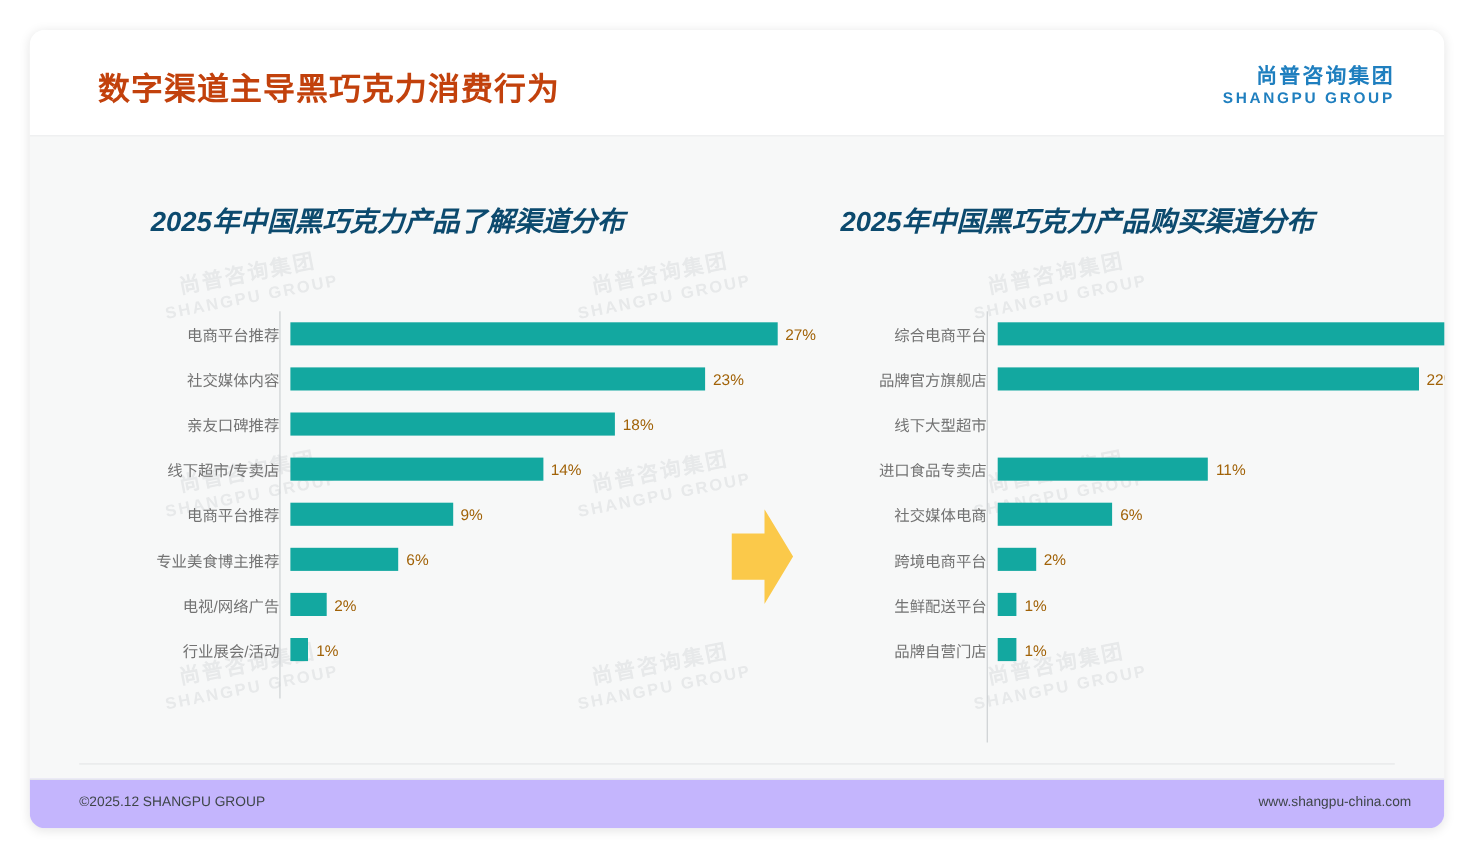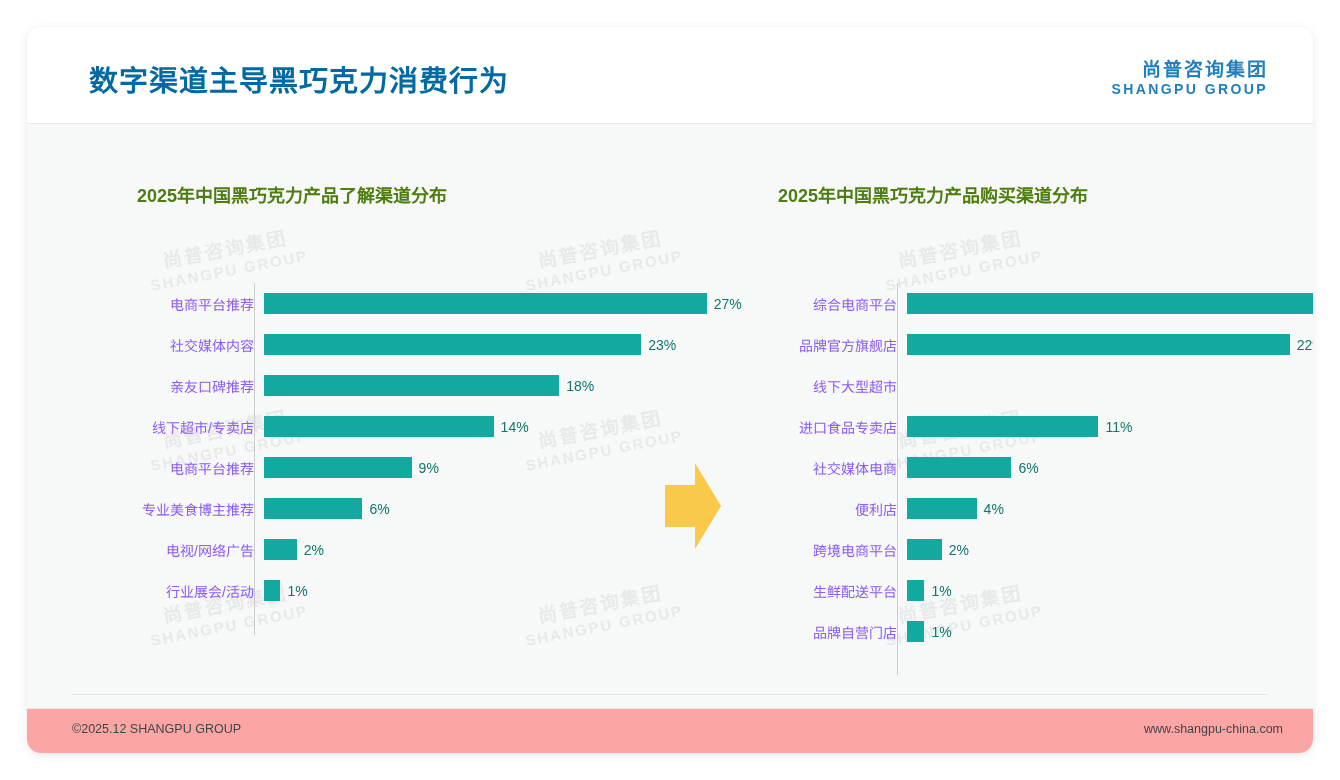--- a/index.html
+++ b/index.html
@@ -33,21 +33,21 @@
     height: 96px;
     background: #ffffff;
     border-bottom: 1px solid #e8eaeb;
   }
   .header-title {
     position: absolute;
     left: 62px;
     top: 30px;
     font-size: 29px;
     font-weight: bold;
-    color: #0369a1;
+    color: #c2410c;
     letter-spacing: 1px;
   }
   .brand {
     position: absolute;
     right: 45px;
     top: 32px;
     text-align: right;
     line-height: 1.15;
   }
   .brand-cn {
@@ -75,62 +75,63 @@
     position: absolute;
     top: 0;
     height: 100%;
   }
   .panel-left  { left: 62px;  width: 600px; }
   .panel-right { left: 700px; width: 560px; }
 
   .panel-title {
     position: absolute;
     top: 58px;
-    font-size: 18px;
-    font-weight: bold;
-    color: #4d7c0f;
+    font-size: 25px;
+    font-weight: bold;
+    color: #0c4a6e;
     white-space: nowrap;
+    font-style: italic;
   }
   .panel-left  .panel-title { left: 48px; }
-  .panel-right .panel-title { left: 51px; }
+  .panel-right .panel-title { left: 37px; }
 
   .chart {
     position: absolute;
     top: 160px;
     left: 0;
     right: 0;
   }
   .row {
     display: flex;
     align-items: center;
     height: 41px;
   }
   .row-label {
     font-size: 14px;
-    color: #8b5cf6;
+    color: #737373;
     text-align: right;
     padding-right: 10px;
     white-space: nowrap;
     flex: 0 0 auto;
   }
   .panel-left .row-label  { width: 165px; }
   .panel-right .row-label { width: 170px; }
   .bar-wrap {
     flex: 1 1 auto;
     display: flex;
     align-items: center;
     position: relative;
   }
   .bar {
     height: 21px;
     background: #13a8a0;
   }
   .bar-value {
     font-size: 14px;
-    color: #0f766e;
+    color: #a16207;
     margin-left: 7px;
     white-space: nowrap;
   }
   .axis-line {
     position: absolute;
     width: 1px;
     background: #c9cdcf;
   }
   .panel-left .axis-line  { left: 165px; top: 160px; height: 352px; }
   .panel-right .axis-line { left: 170px; top: 160px; height: 392px; }
@@ -173,21 +174,21 @@
     width: 1196px;
     height: 1px;
     background: #e3e5e6;
   }
   .footer {
     position: absolute;
     left: 0;
     bottom: 0;
     width: 100%;
     height: 44px;
-    background: #fca5a5;
+    background: #c4b5fd;
     border-top: 1px solid #e8eaeb;
   }
   .footer-left {
     position: absolute;
     left: 45px;
     top: 13px;
     font-size: 12.5px;
     color: #3f4649;
   }
   .footer-right {
@@ -347,27 +348,20 @@
             </div>
           </div>
           <div class="row">
             <div class="row-label">社交媒体电商</div>
             <div class="bar-wrap">
               <div class="bar" style="background: rgb(19, 168, 160); width: 104.4px;"></div>
               <div class="bar-value">6%</div>
             </div>
           </div>
           <div class="row">
-            <div class="row-label">便利店</div>
-            <div class="bar-wrap">
-              <div class="bar" style="background: rgb(19, 168, 160); width: 69.6px;"></div>
-              <div class="bar-value">4%</div>
-            </div>
-          </div>
-          <div class="row">
             <div class="row-label">跨境电商平台</div>
             <div class="bar-wrap">
               <div class="bar" style="background: rgb(19, 168, 160); width: 34.8px;"></div>
               <div class="bar-value">2%</div>
             </div>
           </div>
           <div class="row">
             <div class="row-label">生鲜配送平台</div>
             <div class="bar-wrap">
               <div class="bar" style="background: rgb(19, 168, 160); width: 17.4px;"></div>

